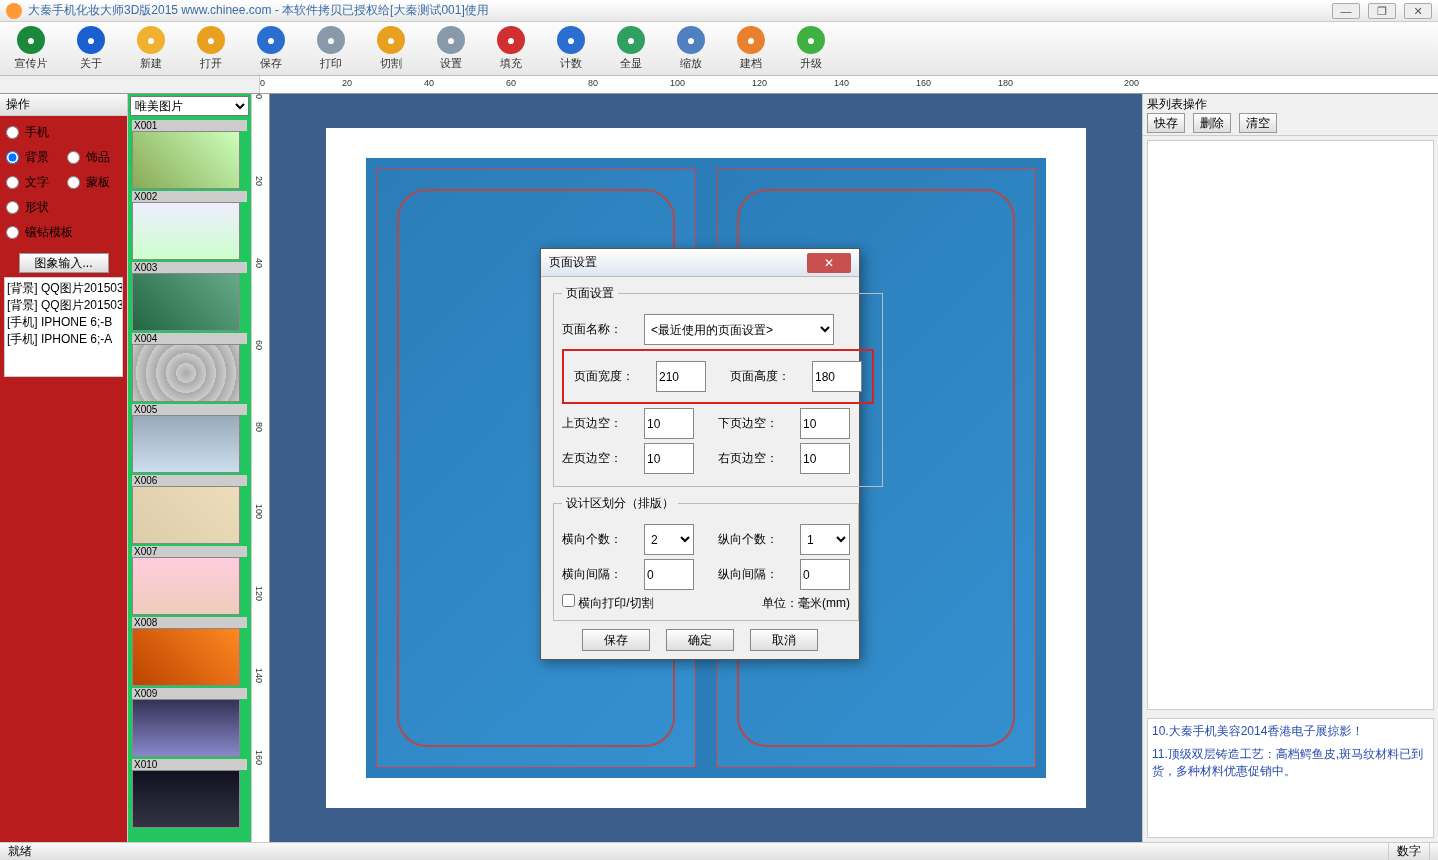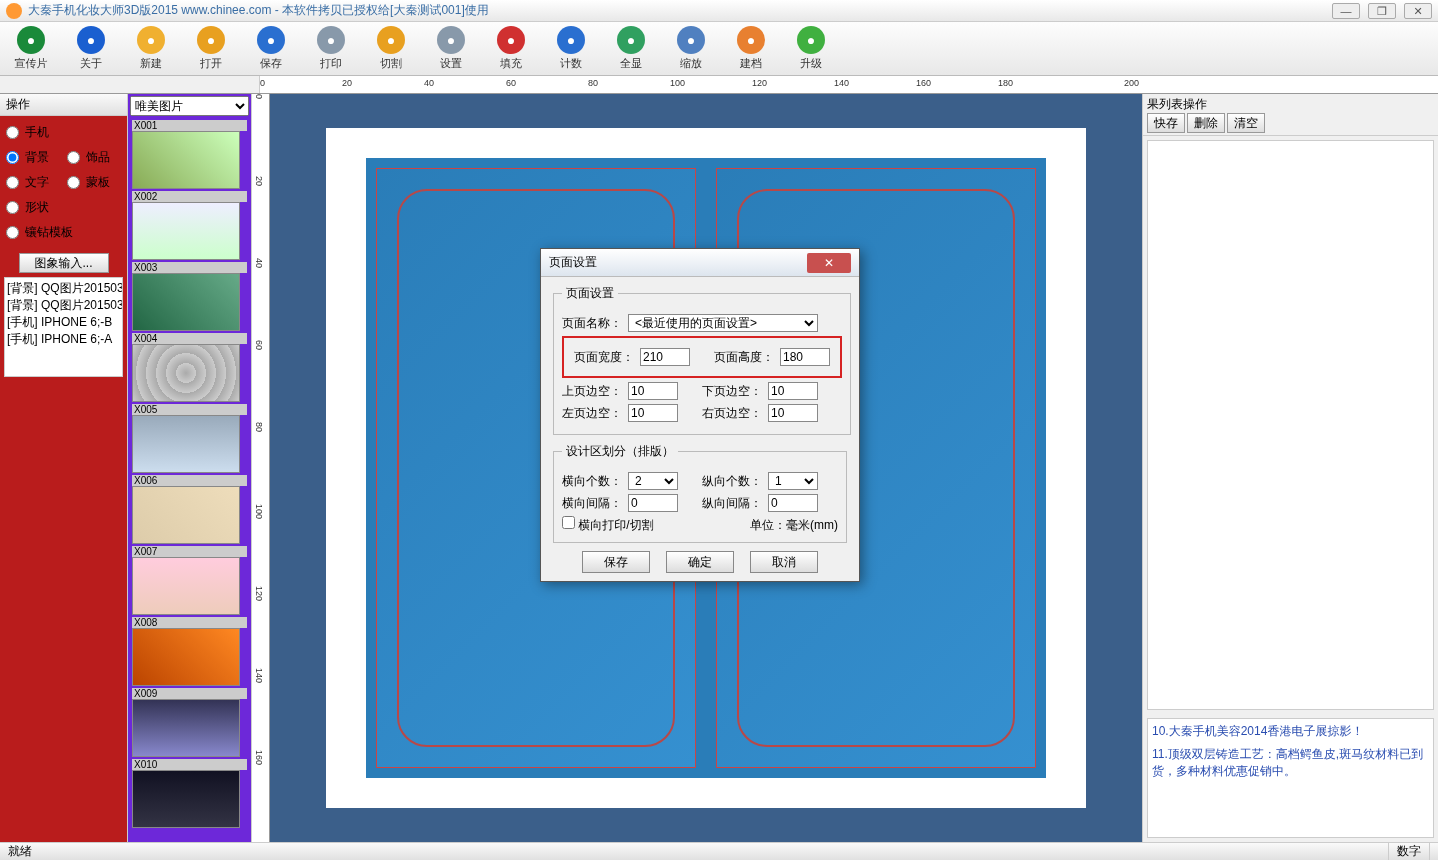--- a/index.html
+++ b/index.html
@@ -29,21 +29,21 @@
 .left-panel { width: 128px; background: #b91c1c; border-right: 1px solid #ccc; }
 .ops-title { background: linear-gradient(#fafafa,#e0e0e0); padding: 2px 6px; border-bottom: 1px solid #ccc; }
 .radio-group { padding: 4px 6px; }
 .radio-row { display: flex; align-items: center; padding: 4px 0; gap: 4px; }
 .radio-row input { margin-right: 2px; }
 .img-input-btn { margin: 4px auto; display: block; width: 90px; height: 20px; background: linear-gradient(#fff,#ddd); border: 1px solid #999; }
 .bg-list { height: 100px; overflow: auto; border: 1px solid #ccc; margin: 4px; background: #fff; font-size: 11px; padding: 2px; }
 .bg-list div { white-space: nowrap; }
 
 
-.thumb-panel { width: 124px; background: #6d28d9; border-right: 1px solid #ccc; display: flex; flex-direction: column; }
+.thumb-panel { width: 124px; background: #22c55e; border-right: 1px solid #ccc; display: flex; flex-direction: column; }
 .thumb-select { margin: 2px; height: 20px; }
 .thumb-scroll { flex: 1; overflow-y: auto; overflow-x: hidden; }
 .thumb-item { margin: 2px 4px; }
 .thumb-id { font-size: 10px; background: #ccc; padding: 0 2px; }
 .thumb-img { width: 108px; height: 58px; border: 1px solid #888; background: #ddd; display: flex; align-items: center; justify-content: center; font-size: 10px; color: #666; }
 
 
 .canvas-wrap { flex: 1; display: flex; background: #9a9a9a; }
 .vruler { width: 18px; background: #fff; border-right: 1px solid #999; position: relative; }
 .vruler span { position: absolute; font-size: 9px; color: #333; writing-mode: vertical-lr; left: 2px; }
@@ -53,39 +53,39 @@
 .design-half { flex: 1; position: relative; border: 1px solid #c44; margin: 10px; background: linear-gradient(135deg, #2a7db8 0%, #3590d0 100%); }
 .phone-outline { position: absolute; left: 20px; top: 20px; right: 20px; bottom: 20px; border: 2px solid #b84848; border-radius: 30px; }
 
 
 .right-panel { width: 296px; background: #f0f0f0; border-left: 1px solid #ccc; display: flex; flex-direction: column; }
 .right-top { display: flex; border-bottom: 1px solid #ccc; }
 .rt-section { flex: 1; padding: 2px 4px; }
 .rt-section .hdr { display: flex; align-items: center; gap: 4px; }
 .nav-btns { display: flex; gap: 2px; margin-top: 2px; }
 .nav-btns button { width: 20px; height: 18px; border: 1px solid #999; background: #eee; font-size: 10px; }
-.result-ops { display: flex; gap: 2px; }
+.result-ops { display: flex; gap: 8px; }
 .result-ops button { height: 20px; padding: 0 6px; border: 1px solid #999; background: linear-gradient(#fff,#ddd); }
 .right-mid { flex: 1; background: #fff; border: 1px solid #ccc; margin: 4px; }
 .right-bottom { height: 120px; background: #fff; border: 1px solid #ccc; margin: 4px; padding: 4px; font-size: 12px; color: #2a4db0; overflow: auto; }
 
 
 .status-bar { height: 18px; background: linear-gradient(#fafafa,#e0e0e0); border-top: 1px solid #ccc; display: flex; align-items: center; padding: 0 8px; justify-content: space-between; }
 
 
 .dialog { position: absolute; left: 540px; top: 248px; width: 320px; background: #f0f0f0; border: 1px solid #555; box-shadow: 3px 3px 12px rgba(0,0,0,0.4); z-index: 100; }
 .dialog-title { height: 28px; background: linear-gradient(#fff,#dde5ee); display: flex; align-items: center; padding: 0 8px; border-bottom: 1px solid #bbb; }
 .dialog-title span { flex: 1; }
 .dialog-close { width: 44px; height: 20px; background: #c8504f; color: #fff; border: none; border-radius: 2px; font-size: 12px; }
 .dialog-body { padding: 8px 12px; }
 fieldset { border: 1px solid #bbb; padding: 8px; margin-bottom: 8px; }
 legend { padding: 0 4px; }
 .form-row { display: flex; align-items: center; margin: 4px 0; gap: 6px; }
 .form-row label { width: 60px; text-align: right; }
-.form-row input[type=text], .form-row select { border: 1px solid #888; height: 18px; padding: 0 2px; background: #fff; }
+.form-row input[type=text], .form-row select { border: 1px solid #888; height: 31px; padding: 0 2px; background: #fff; margin-left: 16px; }
 .wide-select { width: 190px; }
 .num-input { width: 50px; }
 .highlight-row { border: 2px solid #d62222; padding: 10px; }
 .btn-row { display: flex; justify-content: center; gap: 16px; margin-top: 8px; }
 .btn-row button { width: 68px; height: 22px; border: 1px solid #888; background: linear-gradient(#fff,#ddd); }
 .unit-row { display: flex; justify-content: space-between; align-items: center; margin-top: 4px; }
 
 
 .th1{background:linear-gradient(45deg,#8a5,#cfb);} .th2{background:linear-gradient(#eef,#cfc);}
 .th3{background:linear-gradient(45deg,#264,#6a8);} .th4{background:repeating-radial-gradient(circle,#aaa,#ccc 10px);}

